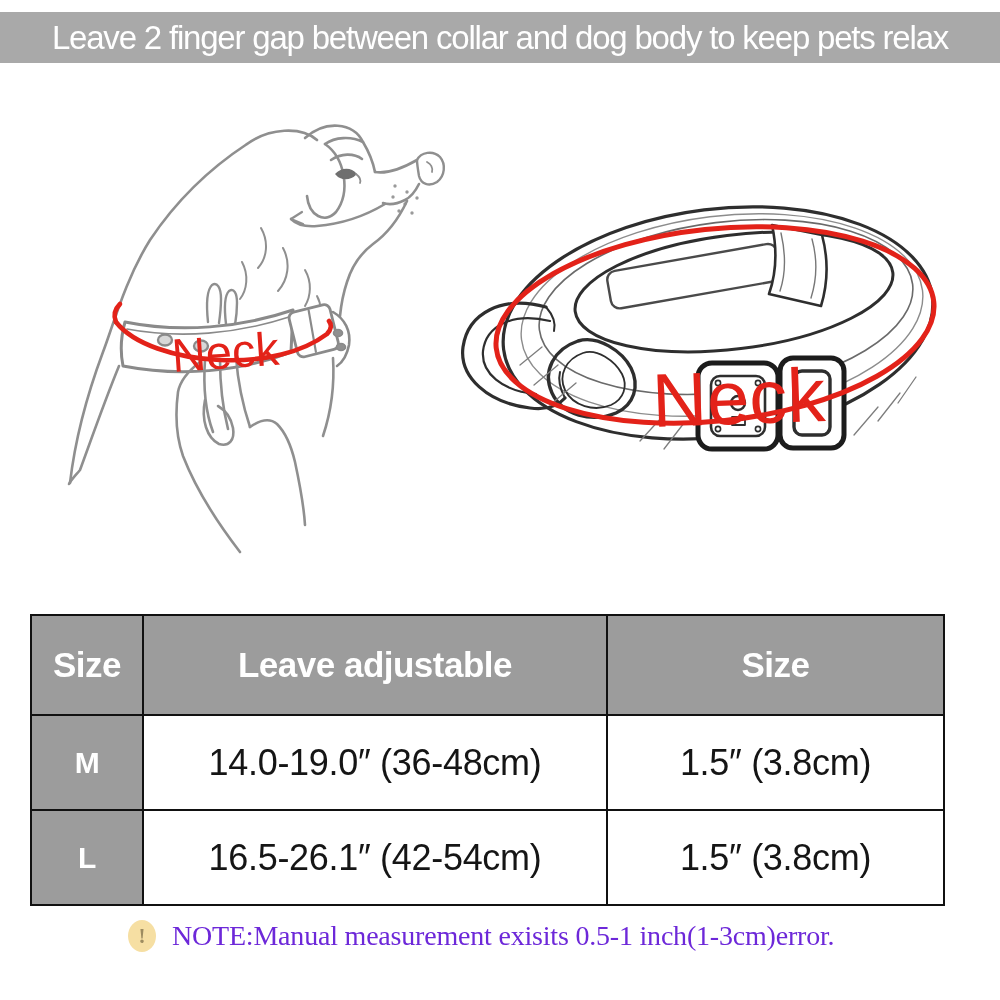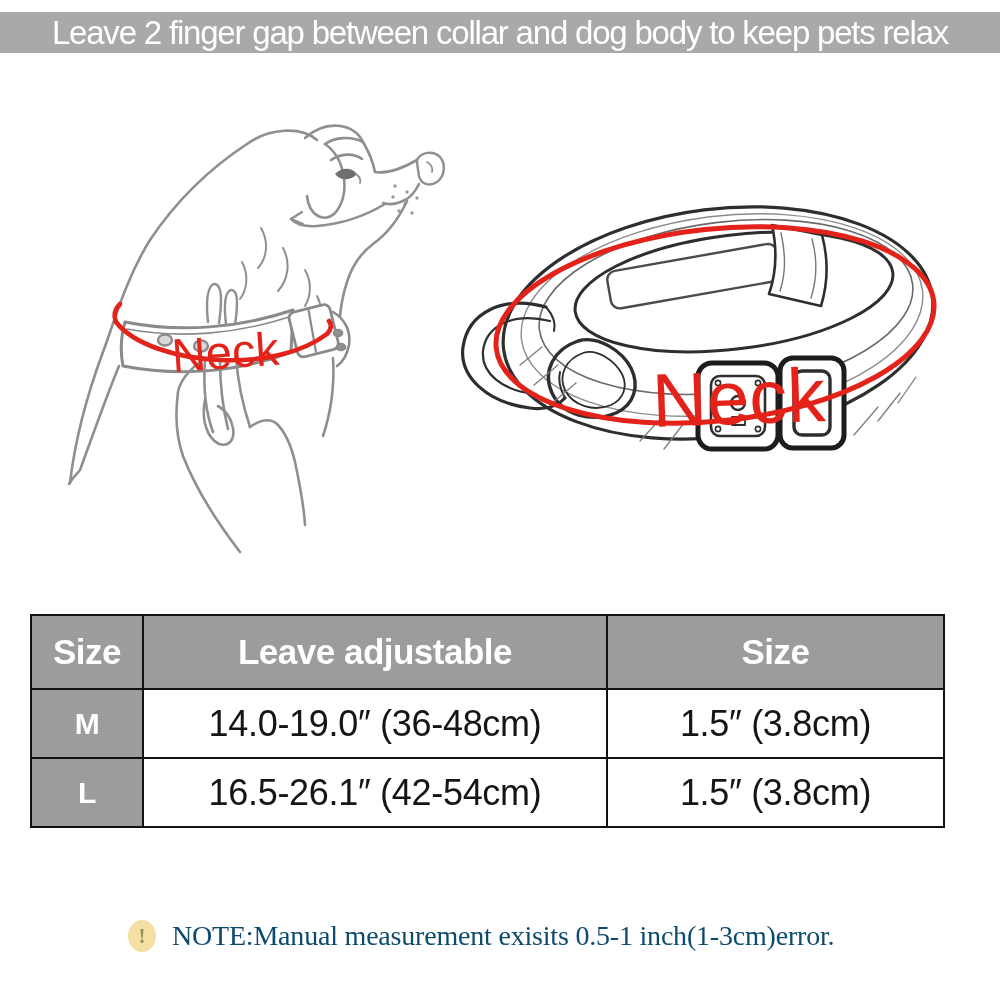--- a/index.html
+++ b/index.html
@@ -1,51 +1,51 @@
 <!DOCTYPE html>
 <html><head>
 <meta charset="utf-8">
 <style>
   html,body{margin:0;padding:0;}
   body{
     width:1000px;height:1000px;background:#ffffff;position:relative;
     font-family:"Liberation Sans",sans-serif;overflow:hidden;
   }
   .banner{
-    position:absolute;top:12px;left:0;width:1000px;height:41px;
+    position:absolute;top:12px;left:0;width:1000px;height:51px;
     background:#a9a9a9;color:#ffffff;display:flex;align-items:center;justify-content:center;
     font-size:33px;letter-spacing:-1.2px;white-space:nowrap;
   }
   .illus{position:absolute;}
   .dog-illus{left:55px;top:100px;}
   .collar-illus{left:450px;top:165px;}
   table.size-table{
     position:absolute;left:30px;top:614px;border-collapse:collapse;table-layout:fixed;
   }
   .size-table th,.size-table td{
-    border:2px solid #111111;text-align:center;vertical-align:middle;padding:5px;
+    border:2px solid #111111;text-align:center;vertical-align:middle;padding:18px;
   }
   .size-table thead th{
     background:#9c9c9c;color:#ffffff;font-weight:bold;font-size:35px;
     height:62px;letter-spacing:-0.5px;
   }
   .size-table td{height:57px;font-size:36px;color:#151515;letter-spacing:-0.3px;}
   .size-table td.size-cell{
     background:#9c9c9c;color:#ffffff;font-weight:bold;font-size:30px;
   }
   .note-row{
     position:absolute;left:128px;top:920px;display:flex;align-items:center;gap:16px;
   }
   .note-icon{
     width:28px;height:32px;border-radius:50%;background:#f6dfa3;color:#9d8c60;
     display:flex;align-items:center;justify-content:center;
     font-family:"Liberation Serif",serif;font-weight:bold;font-size:21px;flex:0 0 auto;
   }
   .note-text{
-    font-family:"Liberation Serif",serif;font-size:28px;color:#0c4a6e;
+    font-family:"Liberation Serif",serif;font-size:28px;color:#6d28d9;
     letter-spacing:-0.2px;white-space:nowrap;
   }
   svg text.red-label{font-family:"Liberation Sans",sans-serif;}
 </style>
 </head>
 <body>
 
 <div>
 
   <div class="banner">

